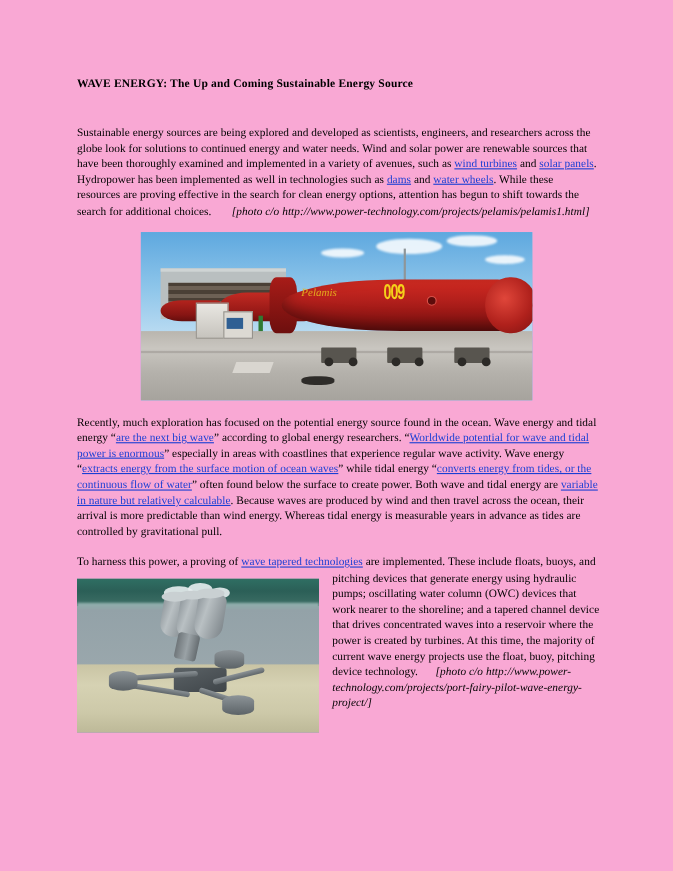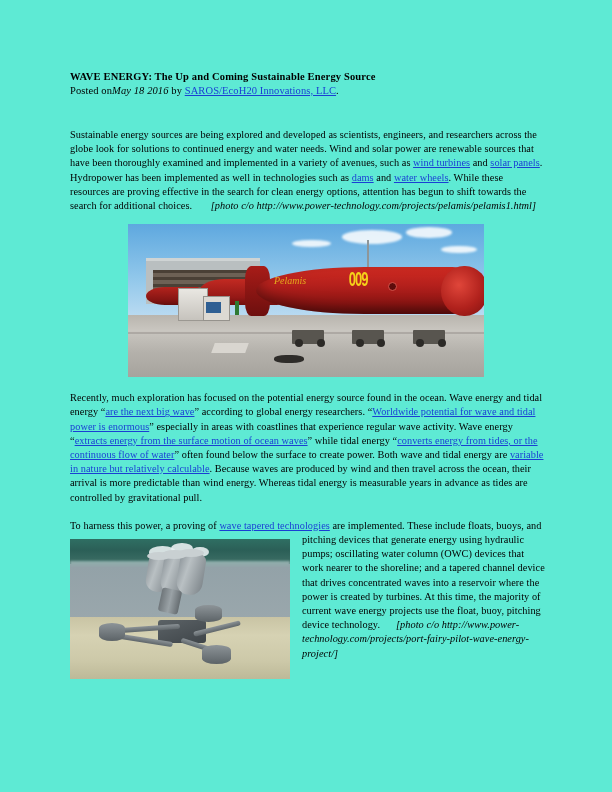--- a/index.html
+++ b/index.html
@@ -13,21 +13,21 @@
     position: relative;
     font-family: "Liberation Serif", serif;
     color: #000000;
     overflow: hidden;
   }
   .page {
     position: absolute;
     left: 0; top: 0;
     width: 612px;
     height: 792px;
-    background: #5eead4;
+    background: #f9a8d4;
   }
   .content {
     position: absolute;
     left: 70px;
     top: 70px;
     width: 475px;
   }
   h1.doc-title {
     font-size: 10.5px;
     font-weight: bold;
@@ -242,21 +242,20 @@
   .clearfix::after { content:""; display:block; clear:both; }
 </style>
 </head>
 <body>
 
 <div class="page">
   <div class="content">
 
     <h1 class="doc-title">WAVE ENERGY:  The Up and Coming Sustainable Energy Source</h1>
 
-    <p class="byline"><span>Posted on</span><span class="date">May  18  2016</span> <span>by</span> <a href="#" class="link">SAROS/EcoH20 Innovations, LLC</a><span>.</span></p>
 
     <div class="gap-1"></div>
 
     <p class="body-par"><span>Sustainable energy sources are being explored and developed as scientists, engineers, and researchers across the globe look for solutions to continued energy and water needs.  Wind and solar power are renewable sources that have been thoroughly examined and implemented in a variety of avenues, such as </span><a href="#" class="link">wind turbines</a><span> and </span><a href="#" class="link">solar panels</a><span>.  Hydropower has been implemented as well in technologies such as </span><a href="#" class="link">dams</a><span> and </span><a href="#" class="link">water wheels</a><span>.  While these resources are proving effective in the search for clean energy options, attention has begun to shift towards the search for additional choices.  </span><span class="caption">[photo c/o http://www.power-technology.com/projects/pelamis/pelamis1.html]</span></p>
 
     <div class="fig1-wrap">
       <div class="fig1">
         <div class="f1-sky"></div>
         <div class="f1-cloud" style="left:60%;top:4%;width:17%;height:9%;"></div>
         <div class="f1-cloud" style="left:78%;top:2%;width:13%;height:7%;"></div>

